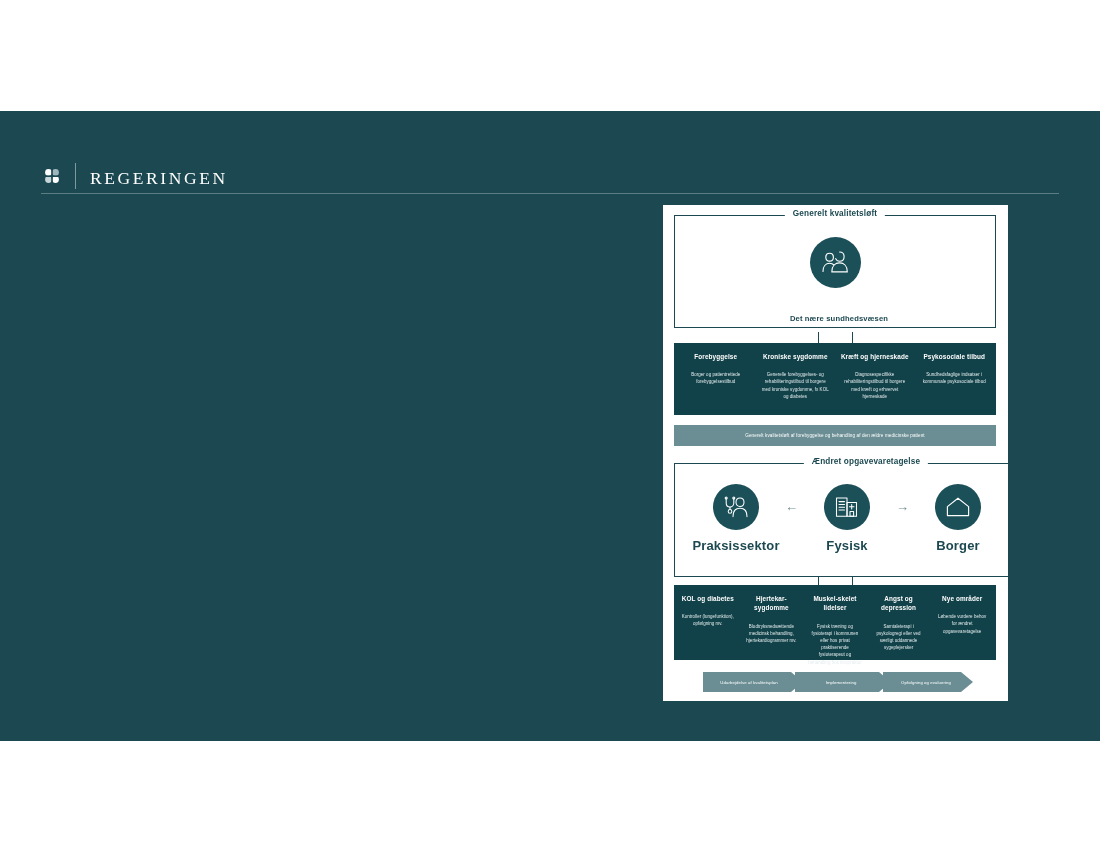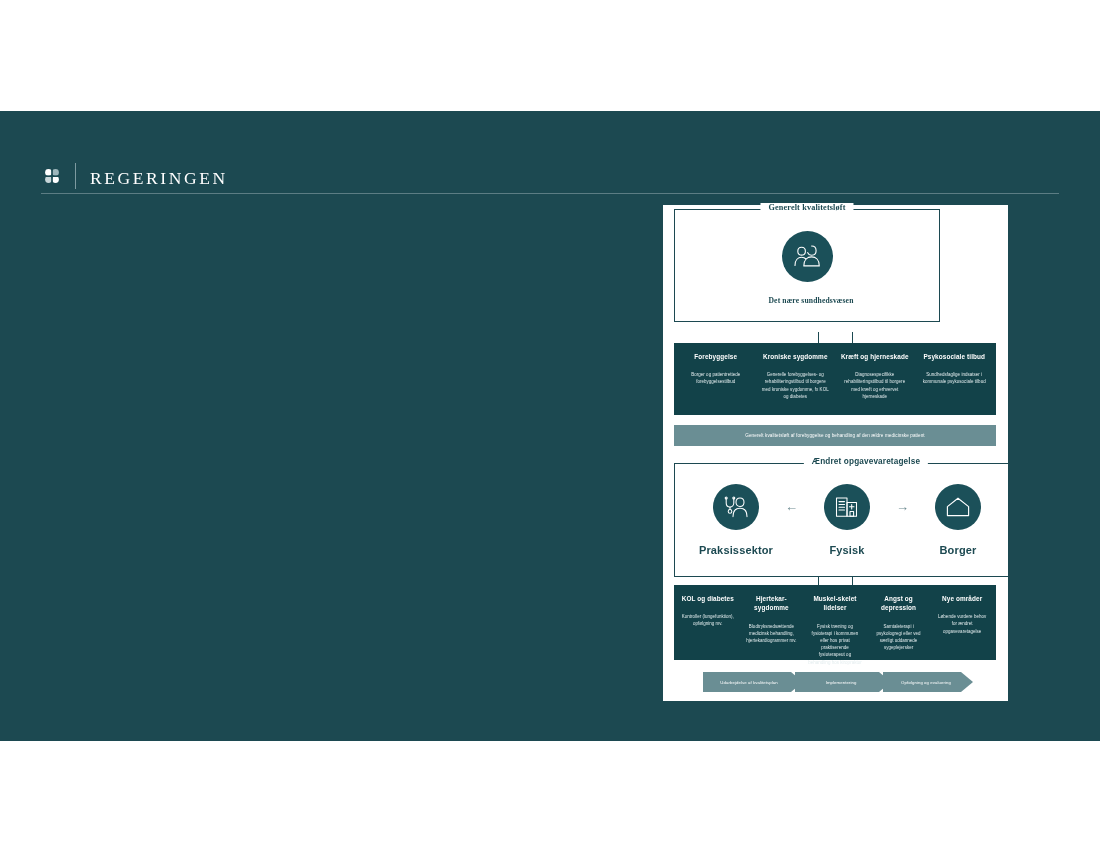--- a/index.html
+++ b/index.html
@@ -86,24 +86,23 @@
     padding: 0 8px;
     color: #1c4951;
     font-size: 8.2px;
     font-weight: bold;
     white-space: nowrap;
     letter-spacing: 0.15px;
   }
 
   .group-top {
     left: 11px;
-    top: 4px;
-    width: 266px;
+    top: 10px;
+    width: 322px;
     height: 113px;
-    font-family: Liberation Serif, serif;
   }
   .group-mid {
     left: 11px;
     top: 258px;
     width: 384px;
     height: 114px;
   }
 
   
   .hero-icon-wrap {
@@ -117,21 +116,21 @@
   .circle {
     background: #1b5059;
     border-radius: 50%;
     display: flex;
     align-items: center;
     justify-content: center;
   }
   .circle-lg { width: 51px; height: 51px; }
   .circle-md { width: 46px; height: 46px; }
   .hero-label {
-    margin-top: 14px;
+    margin-top: 26px;
     color: #1c4951;
     font-size: 7.6px;
     font-weight: bold;
     letter-spacing: 0.15px;
     padding-left: 8px;
   }
 
   
   .connector {
     position: absolute;
@@ -197,23 +196,23 @@
     align-items: flex-start;
     justify-content: space-between;
   }
   .flow-node {
     width: 78px;
     display: flex;
     flex-direction: column;
     align-items: center;
   }
   .flow-label {
-    margin-top: 14px;
+    margin-top: 8px;
     color: #1c4951;
-    font-size: 11px;
+    font-size: 13px;
     font-weight: bold;
     letter-spacing: 0.15px;
   }
   .flow-arrow {
     margin-top: 16px;
     color: #6d8b91;
     font-size: 13px;
     line-height: 1;
     width: 22px;
     text-align: center;

